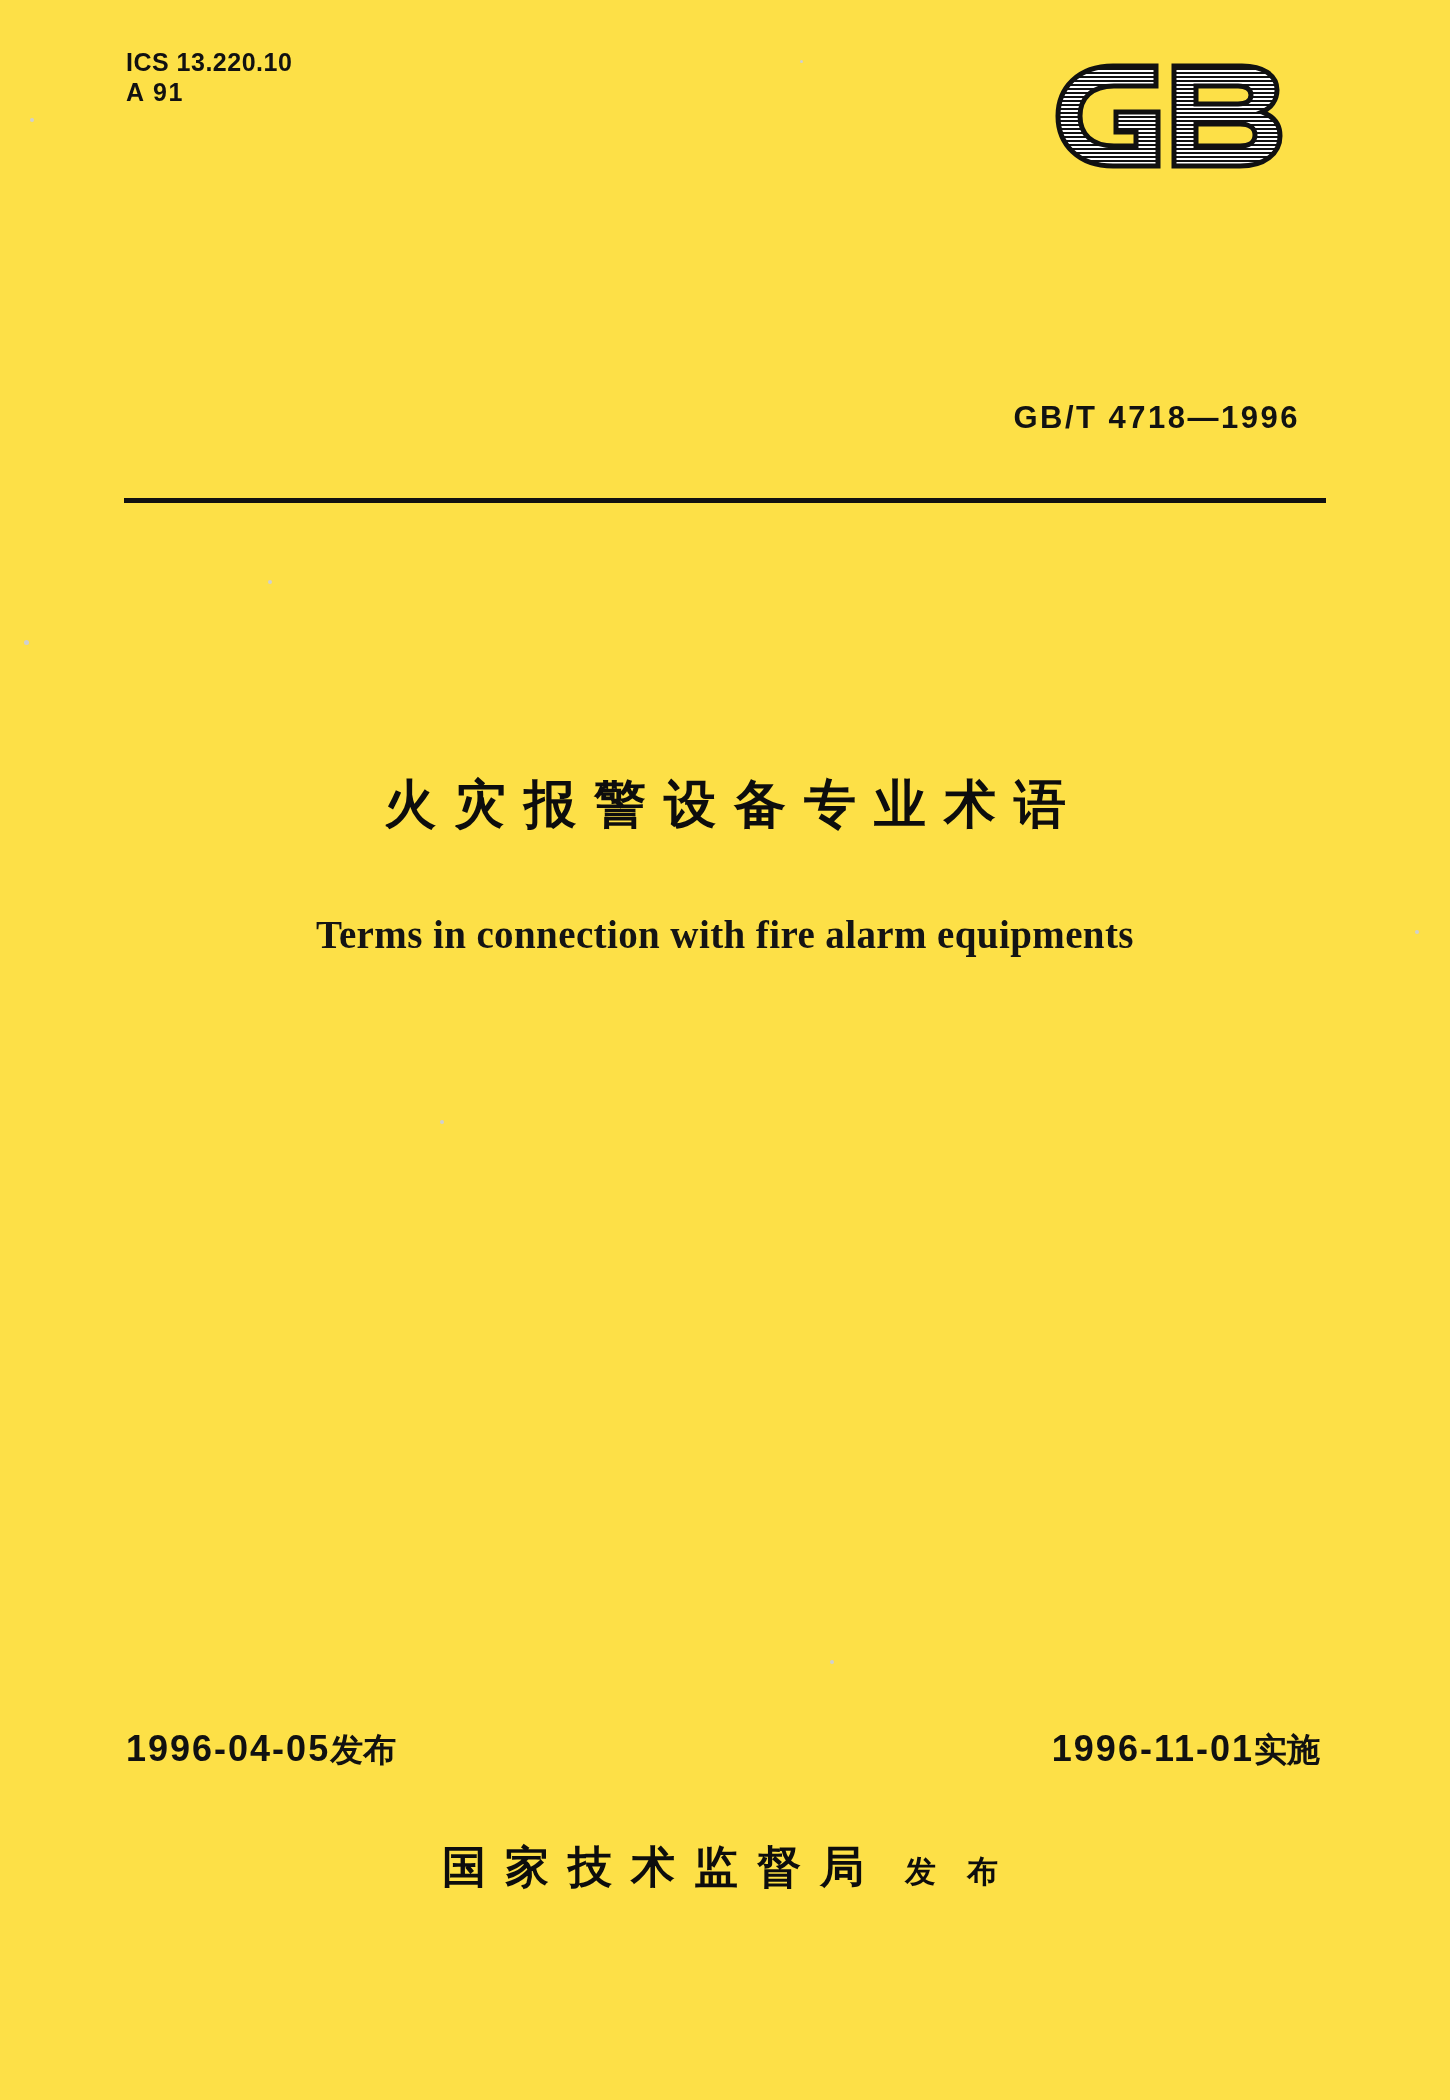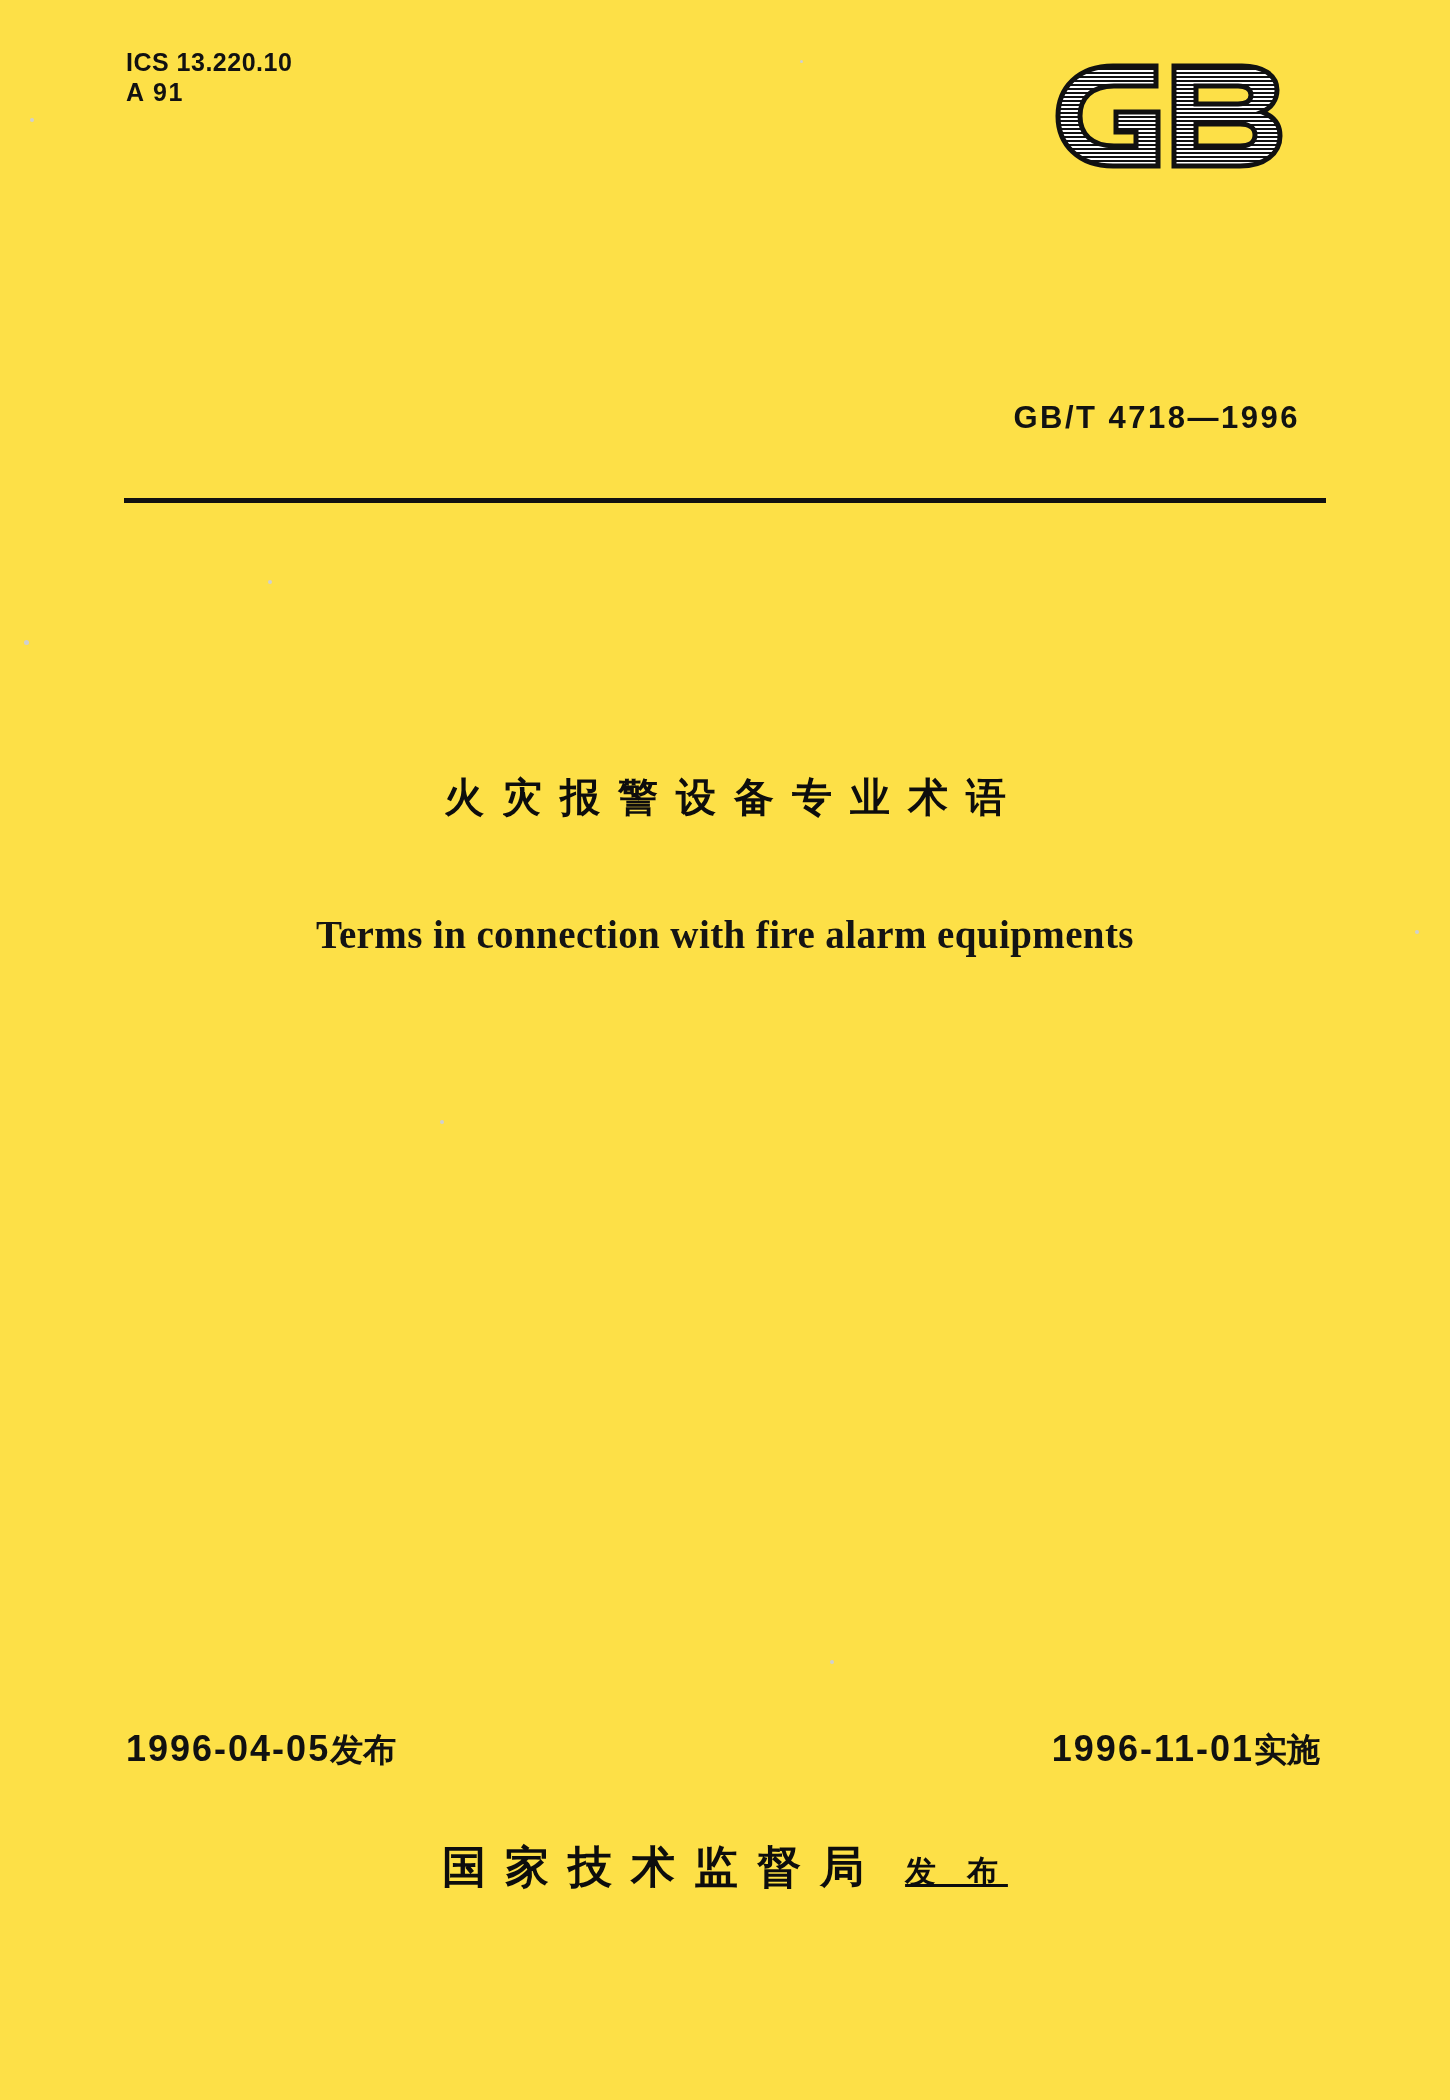--- a/index.html
+++ b/index.html
@@ -89,21 +89,21 @@
 
   
   .doc-title-cn {
     position: absolute;
     left: 0;
     right: 0;
     top: 770px;
     text-align: center;
     font-family: "DejaVu Sans", "Liberation Sans", sans-serif;
     font-weight: bold;
-    font-size: 40px;
+    font-size: 52px;
     letter-spacing: 18px;
     color: #0d0d0d;
     text-indent: 18px;
   }
   .doc-title-en {
     position: absolute;
     left: 0;
     right: 0;
     top: 912px;
     text-align: center;
@@ -161,21 +161,20 @@
     letter-spacing: 19px;
     color: #0d0d0d;
   }
   .publisher-verb {
     font-family: "DejaVu Sans", "Liberation Sans", sans-serif;
     font-weight: bold;
     font-size: 31px;
     letter-spacing: 10px;
     color: #0d0d0d;
     margin-left: 22px;
-    text-decoration: underline;
   }
 
   
   .speck {
     position: absolute;
     background: #cfcfcf;
     border-radius: 50%;
   }
 </style>
 </head>

